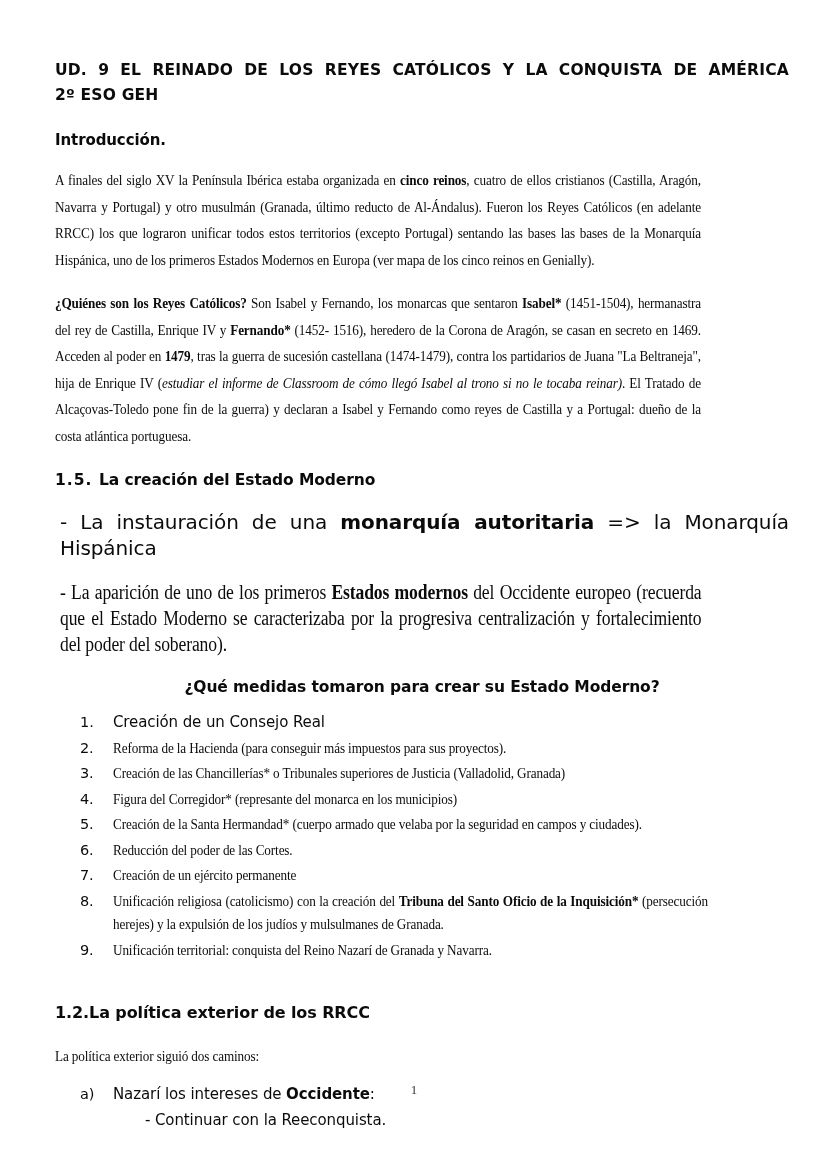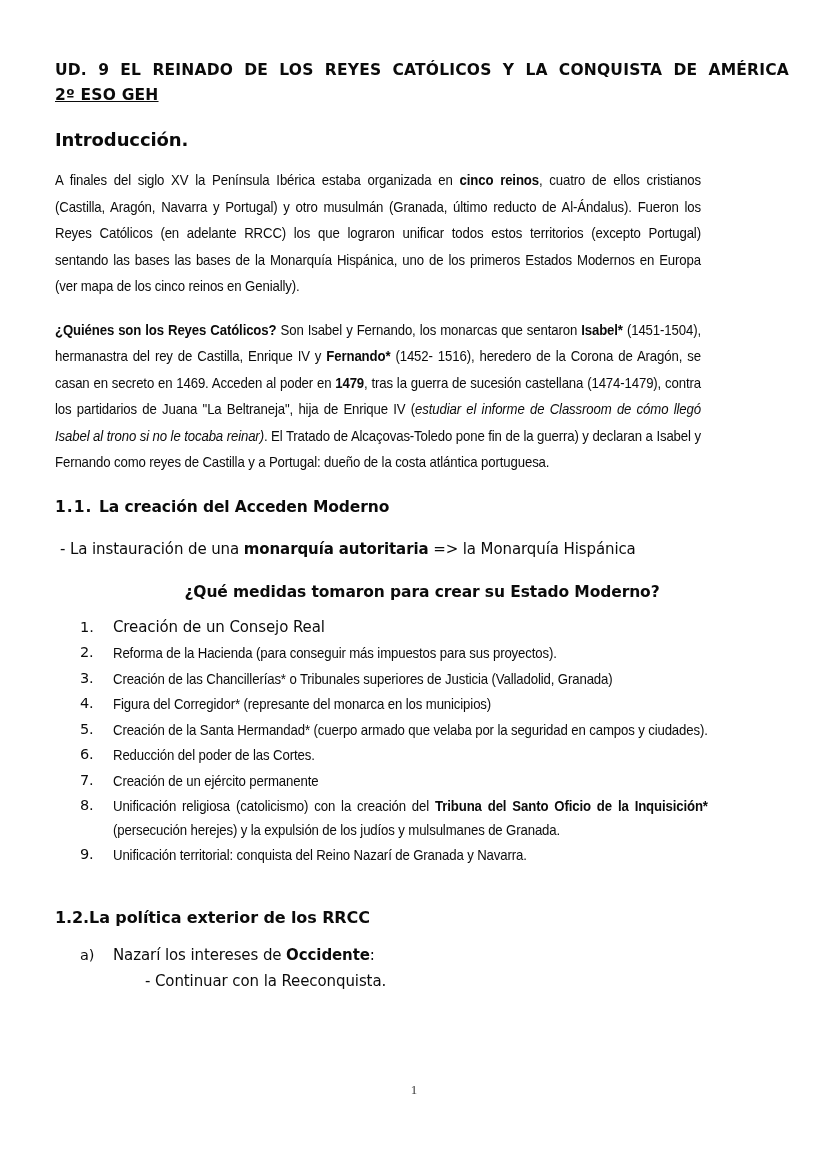--- a/index.html
+++ b/index.html
@@ -30,21 +30,21 @@
   }
 
   
 
   .famA {
     font-family: "DejaVu Sans", sans-serif;
     letter-spacing: -0.1px;
   }
 
   .famB {
-    font-family: Liberation Sans, sans-serif;
+    font-family: Liberation Serif, serif;
     letter-spacing: -0.15px;
   }
 
   .famB .sq, .sq {
     display: inline-block;
     transform: scaleX(0.88);
     transform-origin: left center;
   }
 
   
@@ -56,24 +56,24 @@
     text-align: justify;
     text-align-last: left;
     margin: 0;
     letter-spacing: 0.2px;
   }
   .doc-title .l1 {
     display: block;
     text-align: justify;
     text-align-last: justify;
   }
-  .doc-title .l2 { display: block; text-decoration: underline; }
+  .doc-title .l2 { display: block; }
 
   .h-intro {
-    font-size: 18px;
+    font-size: 15px;
     font-weight: bold;
     margin: 22px 0 0 0;
     line-height: 20px;
   }
 
   p.para {
     margin: 17px 0 0 0;
     font-size: 15px;
     line-height: 26.5px;
     text-align: justify;
@@ -108,21 +108,21 @@
   .indent-line {
     margin: 18px 0 0 0;
     padding-left: 20px;
     font-size: 15px;
     line-height: 24px;
   }
 
   .dash-line {
     margin: 18px 0 0 0;
     padding-left: 5px;
-    font-size: 15px;
+    font-size: 20px;
     line-height: 26px;
     text-align: justify;
     text-align-last: left;
   }
 
   ol.numlist {
     margin: 13px 0 0 0;
     padding: 0 0 0 0;
     list-style: none;
     counter-reset: nl;
@@ -206,45 +206,47 @@
     </h1>
 
     <div class="h-intro famA">Introducción.</div>
 
     <p class="para famB"><span class="sq"><span>A finales del siglo XV la Península Ibérica estaba organizada en </span><b>cinco reinos</b><span>, cuatro de ellos cristianos (Castilla, Aragón, Navarra y Portugal) y otro musulmán (Granada, último reducto de Al-Ándalus). Fueron los Reyes Católicos (en adelante RRCC) los que lograron unificar todos estos territorios (excepto Portugal) sentando las bases las bases de la Monarquía Hispánica, uno de los primeros Estados Modernos en Europa (ver mapa de los cinco reinos en Genially).</span></span></p>
 
     <p class="para famB"><span class="sq"><b>¿Quiénes son los Reyes Católicos?</b><span> Son Isabel y Fernando, los monarcas que sentaron </span><b>Isabel*</b><span> (1451-1504), hermanastra del rey de Castilla, Enrique IV y </span><b>Fernando*</b><span> (1452- 1516), heredero de la Corona de Aragón, se casan en secreto en 1469. Acceden al poder en </span><b>1479</b><span>, tras la guerra de sucesión castellana (1474-1479), contra los partidarios de Juana "La Beltraneja", hija de Enrique IV (</span><i>estudiar el informe de Classroom de cómo llegó Isabel al trono si no le tocaba reinar)</i><span>.  El Tratado de Alcaçovas-Toledo pone fin de la guerra) y declaran a Isabel y Fernando como reyes de Castilla y a Portugal: dueño de la costa atlántica portuguesa.</span></span></p>
 
 
     <div class="h-sub famA">
-      <span class="num">1.1.</span><span>La creación del Acceden Moderno</span>
+      <span class="num">1.5.</span><span>La creación del Estado Moderno</span>
     </div>
 
 
     <div class="dash-line famA"><span>- La instauración de una </span><b>monarquía autoritaria</b><span> =&gt; la Monarquía Hispánica</span></div>
 
+    <div class="dash-line famB"><span class="sq"><span>- La aparición de uno de los primeros </span><b>Estados modernos</b><span> del Occidente europeo (recuerda que el Estado Moderno se caracterizaba por la progresiva centralización y fortalecimiento del poder del soberano).</span></span></div>
 
     <div class="h-q famA">¿Qué medidas tomaron para crear su Estado Moderno?</div>
 
     <ol class="numlist">
       <li class="famA"><span>Creación de un Consejo Real</span></li>
       <li class="famB"><span class="sq">Reforma de la Hacienda (para conseguir más impuestos para sus proyectos).</span></li>
       <li class="famB"><span class="sq">Creación de las Chancillerías* o Tribunales superiores de Justicia (Valladolid, Granada)</span></li>
       <li class="famB"><span class="sq">Figura del Corregidor* (represante del monarca en los municipios)</span></li>
       <li class="famB"><span class="sq">Creación de la Santa Hermandad* (cuerpo armado que velaba por la seguridad en campos y ciudades).</span></li>
       <li class="famB"><span class="sq">Reducción del poder de las Cortes.</span></li>
       <li class="famB"><span class="sq"> Creación de un ejército permanente</span></li>
       <li class="famB"><span class="sq"><span>Unificación religiosa (catolicismo) con la creación del </span><b>Tribuna del Santo Oficio de la Inquisición*</b><span> (persecución herejes) y la expulsión de los judíos y mulsulmanes de Granada.</span></span></li>
       <li class="famB"><span class="sq">Unificación territorial: conquista del Reino Nazarí de Granada y Navarra.</span></li>
     </ol>
 
     <div class="spacer-lg"></div>
 
     <div class="h-sub2 famA"><span>1.2.</span><span>La política exterior de los RRCC</span></div>
 
+    <div class="indent-line famB" style="padding-left:0;margin-top:20px;"><span class="sq">La política exterior siguió dos caminos:</span></div>
 
     <ol class="alphalist">
       <li class="famA"><span>Nazarí los intereses de </span><b>Occidente</b><span>:</span>
         <span class="subdash">- Continuar con la Reeconquista.</span>
       </li>
     </ol>
 
   </div>
 
   <div class="page-number">1</div>

